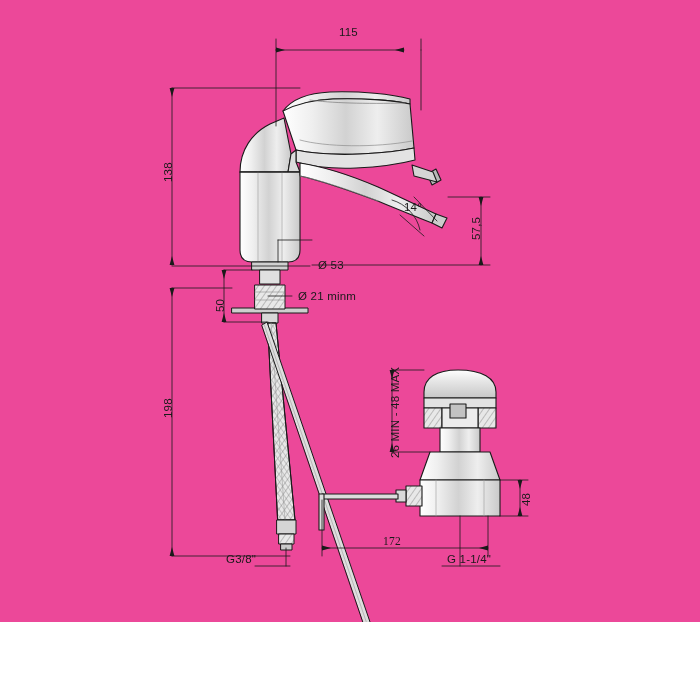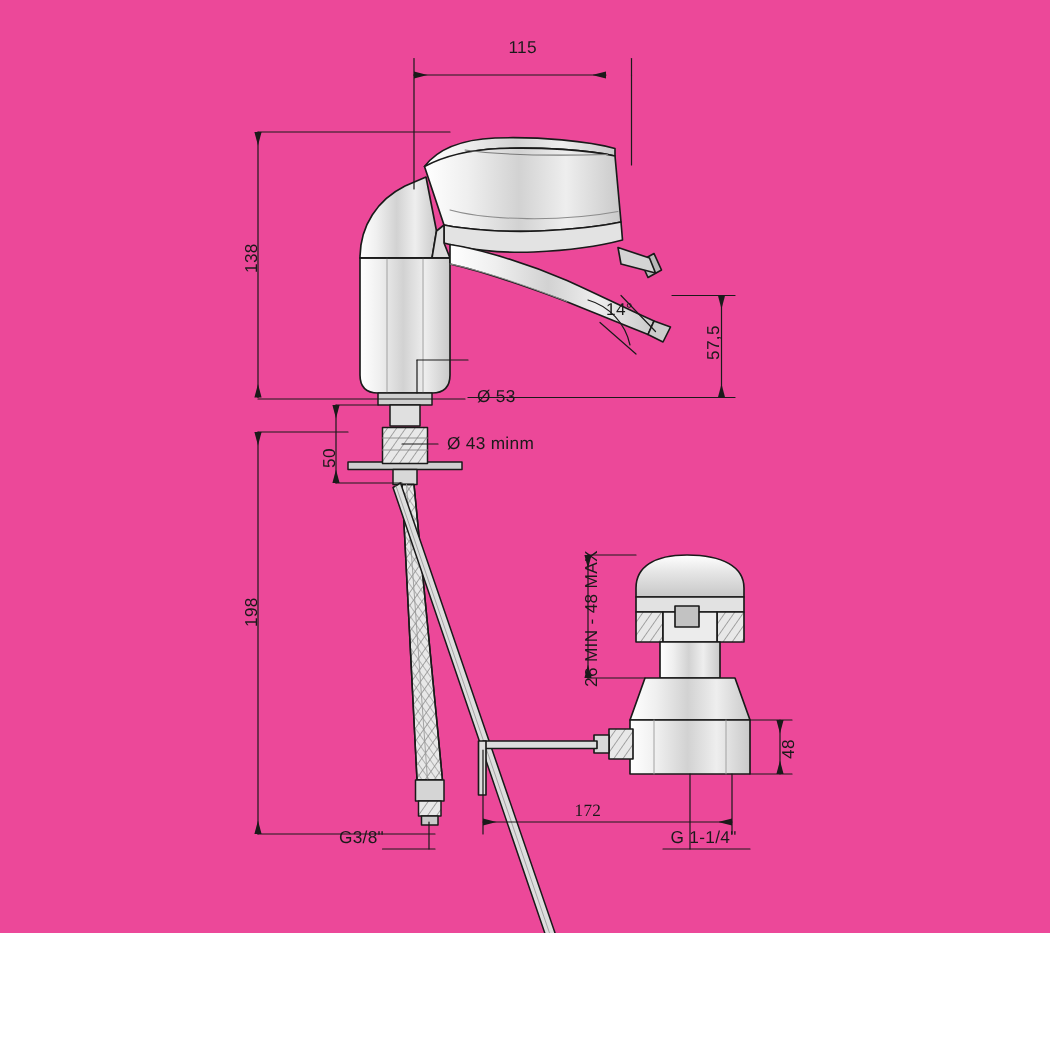--- a/index.html
+++ b/index.html
@@ -207,21 +207,21 @@
   <div class="dim-label" style="left:339px; top:26px;">115</div>
 
   <div class="dim-label rot" style="left:162px; top:182px;">138</div>
 
   <div class="dim-label" style="left:404px; top:201px;">14°</div>
 
   <div class="dim-label rot" style="left:470px; top:240px;">57,5</div>
 
   <div class="dim-label" style="left:318px; top:240px;margin-top:19px;">Ø 53</div>
 
-  <div class="dim-label" style="left:298px; top:290px;">Ø 43 minm</div>
+  <div class="dim-label" style="left:298px; top:290px;">Ø 21 minm</div>
 
   <div class="dim-label rot" style="left:214px; top:312px;">50</div>
 
   <div class="dim-label rot" style="left:162px; top:418px;">198</div>
 
   <div class="dim-label rot" style="left:389px; top:458px;">26 MIN - 48 MAX</div>
 
   <div class="dim-label rot" style="left:520px; top:506px;">48</div>
 
   <div class="dim-label" style="left:383px; top:535px;font-family:Liberation Serif, serif;">172</div>

